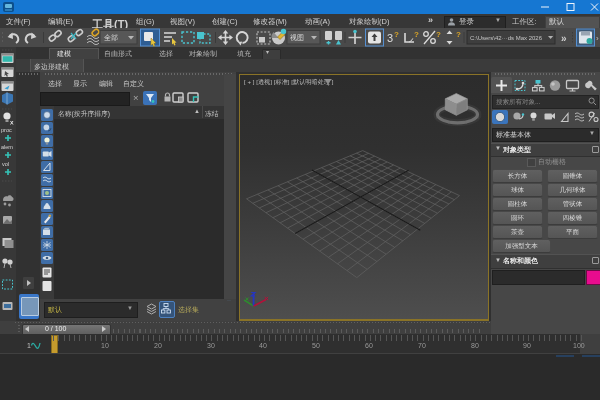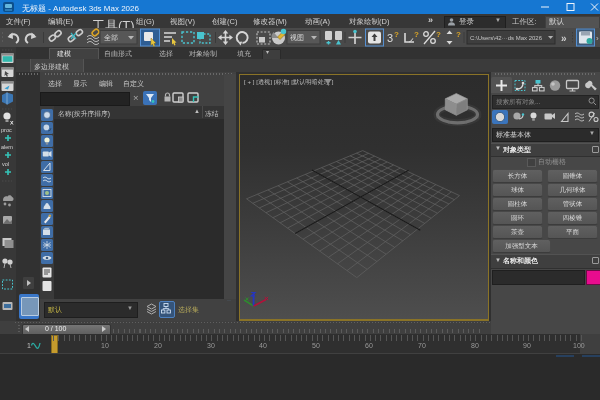--- a/index.html
+++ b/index.html
@@ -10,31 +10,30 @@
   .t{position:absolute;white-space:nowrap;}
 </style>
 </head>
 <body>
 <div id="app">
 
 <div class="a" style="left:0;top:0;width:600px;height:14px;background:#1677d2;"></div>
 <div class="a" style="left:3px;top:2px;width:11px;height:10px;background:#0c4f8c;border-radius:2px;"></div>
 <div class="a" style="left:5px;top:3.5px;width:7px;height:4px;background:#63b5dd;border-radius:1px;"></div>
 <div class="a" style="left:5px;top:8.5px;width:7px;height:2.5px;background:#2a7ab5;"></div>
-<div class="t" style="left:22px;top:3px;font-size:8px;color:#eef4fb;">无标题 - Autodesk 3ds Max 2026</div>
 <svg class="a" style="left:533px;top:0;" width="70" height="14" viewBox="0 0 70 14">
   <path d="M8 7h8" stroke="#eef4fb" stroke-width="1"></path>
   <rect x="34" y="3.5" width="7" height="7" fill="none" stroke="#eef4fb" stroke-width="1"></rect>
   <path d="M58 3.5l7 7M65 3.5l-7 7" stroke="#eef4fb" stroke-width="1"></path>
 </svg>
 
 <div class="a" style="left:0;top:14px;width:600px;height:14px;background:#373737;"></div>
 <div class="t" style="left:6px;top:17px;font-size:7.5px;color:#d2d2d2;">文件(F)</div>
 <div class="t" style="left:48px;top:17px;font-size:7.5px;color:#d2d2d2;">编辑(E)</div>
-<div class="t" style="left:92px;top:17px;font-size:13px;color:#d2d2d2;">工具(T)</div>
+<div class="t" style="left:92px;top:17px;font-size:11px;color:#d2d2d2;font-weight:bold;">工具(T)</div>
 <div class="t" style="left:136px;top:17px;font-size:7.5px;color:#d2d2d2;">组(G)</div>
 <div class="t" style="left:170px;top:17px;font-size:7.5px;color:#d2d2d2;">视图(V)</div>
 <div class="t" style="left:212px;top:17px;font-size:7.5px;color:#d2d2d2;">创建(C)</div>
 <div class="t" style="left:253px;top:17px;font-size:7.5px;color:#d2d2d2;">修改器(M)</div>
 <div class="t" style="left:305px;top:17px;font-size:7.5px;color:#d2d2d2;">动画(A)</div>
 <div class="t" style="left:349px;top:17px;font-size:7.5px;color:#d2d2d2;">对象绘制(D)</div>
 <div class="t" style="left:428px;top:15px;font-size:9px;color:#cccccc;font-weight:bold;">»</div>
 
 <div class="a" style="left:444px;top:15.5px;width:60px;height:12px;background:#2c2c2c;border:1px solid #1f1f1f;"></div>
 <svg class="a" style="left:447px;top:17px;" width="9" height="9" viewBox="0 0 9 9">

